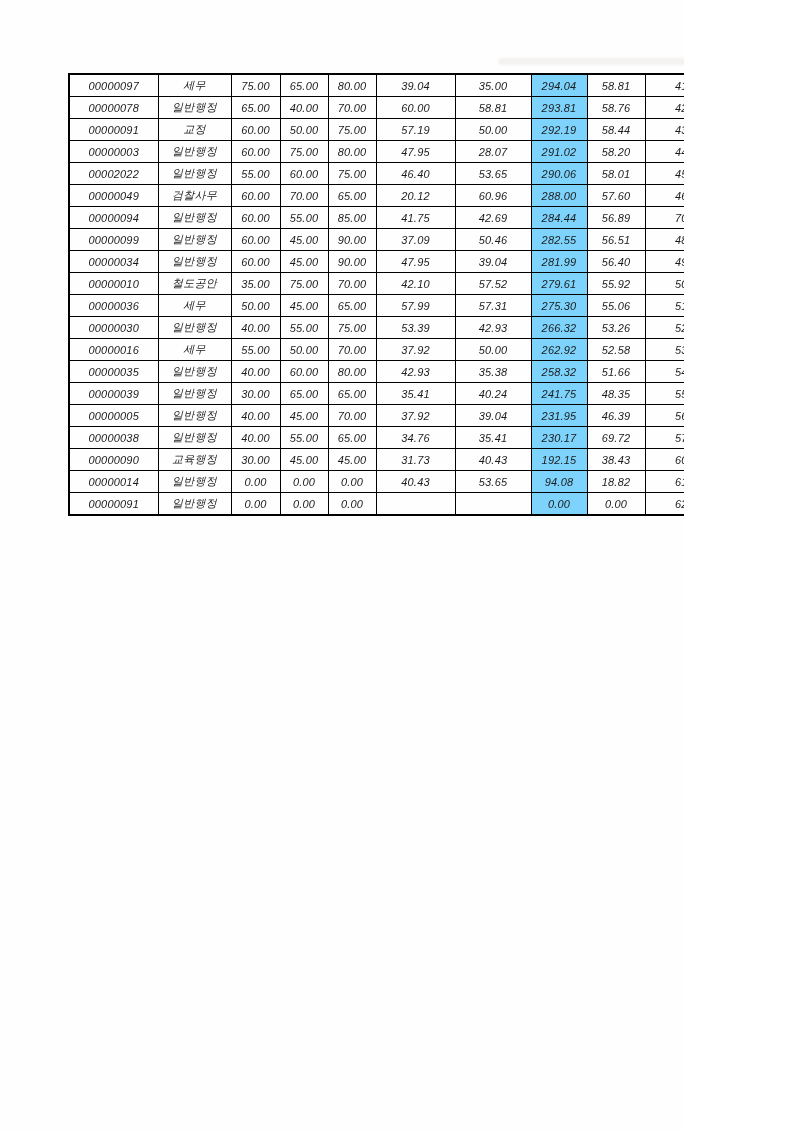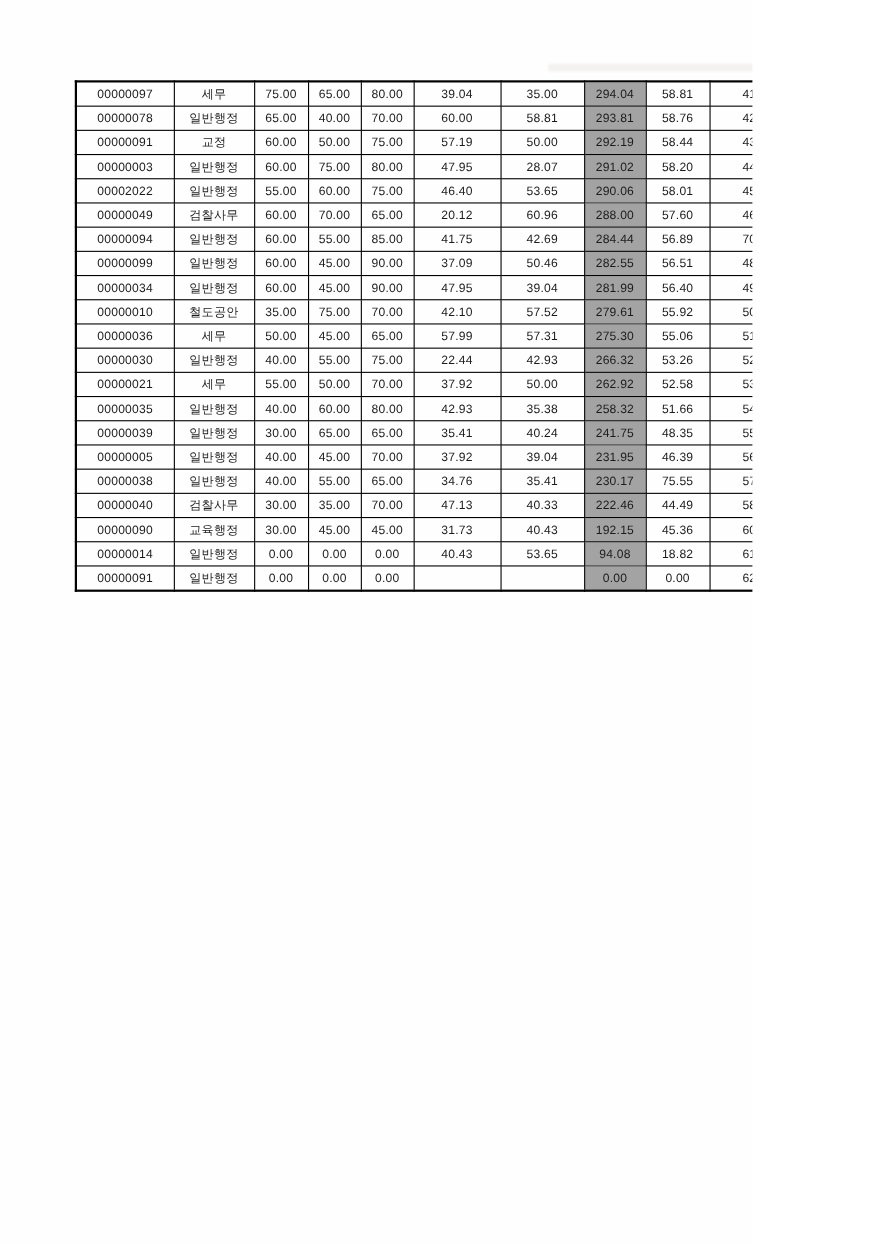--- a/index.html
+++ b/index.html
@@ -7,20 +7,21 @@
     padding: 0;
     background: #ffffff;
   }
   .page {
     position: relative;
     width: 684px;
     height: 1131px;
     background: #fefefe;
     overflow: hidden;
     font-family: "Liberation Sans", "DejaVu Sans", sans-serif;
+    font-style: italic;
   }
   .scan-artifact {
     position: absolute;
     left: 498px;
     top: 58px;
     width: 245px;
     height: 7px;
     background: rgba(205, 200, 190, 0.22);
     filter: blur(1.2px);
     border-radius: 3px;
@@ -51,21 +52,21 @@
   col.c1 { width: 73px; }
   col.c2 { width: 49px; }
   col.c3 { width: 48px; }
   col.c4 { width: 48px; }
   col.c5 { width: 79px; }
   col.c6 { width: 76px; }
   col.c7 { width: 56px; }
   col.c8 { width: 58px; }
   col.c9 { width: 73px; }
   td.total-cell {
-    background: #a3a3a3;
+    background: #7dd3fc;
     color: #d3d7e6;
   }
 </style>
 </head>
 <body>
 
 <div class="page">
   <div class="scan-artifact"></div>
   <table class="score-table">
     <colgroup>
@@ -212,28 +213,28 @@
           <td class="total-cell">275.30</td>
           <td>55.06</td>
           <td>51</td>
         </tr>
         <tr>
           <td>00000030</td>
           <td>일반행정</td>
           <td>40.00</td>
           <td>55.00</td>
           <td>75.00</td>
-          <td>22.44</td>
+          <td>53.39</td>
           <td>42.93</td>
           <td class="total-cell">266.32</td>
           <td>53.26</td>
           <td>52</td>
         </tr>
         <tr>
-          <td>00000021</td>
+          <td>00000016</td>
           <td>세무</td>
           <td>55.00</td>
           <td>50.00</td>
           <td>70.00</td>
           <td>37.92</td>
           <td>50.00</td>
           <td class="total-cell">262.92</td>
           <td>52.58</td>
           <td>53</td>
         </tr>
@@ -275,45 +276,33 @@
         </tr>
         <tr>
           <td>00000038</td>
           <td>일반행정</td>
           <td>40.00</td>
           <td>55.00</td>
           <td>65.00</td>
           <td>34.76</td>
           <td>35.41</td>
           <td class="total-cell">230.17</td>
-          <td>75.55</td>
+          <td>69.72</td>
           <td>57</td>
-        </tr>
-        <tr>
-          <td>00000040</td>
-          <td>검찰사무</td>
-          <td>30.00</td>
-          <td>35.00</td>
-          <td>70.00</td>
-          <td>47.13</td>
-          <td>40.33</td>
-          <td class="total-cell">222.46</td>
-          <td>44.49</td>
-          <td>58</td>
         </tr>
         <tr>
           <td>00000090</td>
           <td>교육행정</td>
           <td>30.00</td>
           <td>45.00</td>
           <td>45.00</td>
           <td>31.73</td>
           <td>40.43</td>
           <td class="total-cell">192.15</td>
-          <td>45.36</td>
+          <td>38.43</td>
           <td>60</td>
         </tr>
         <tr>
           <td>00000014</td>
           <td>일반행정</td>
           <td>0.00</td>
           <td>0.00</td>
           <td>0.00</td>
           <td>40.43</td>
           <td>53.65</td>

